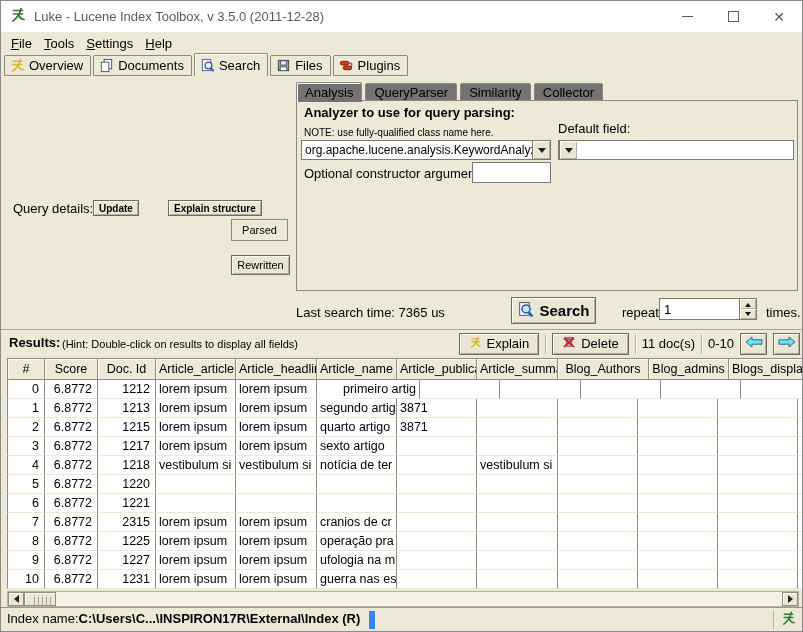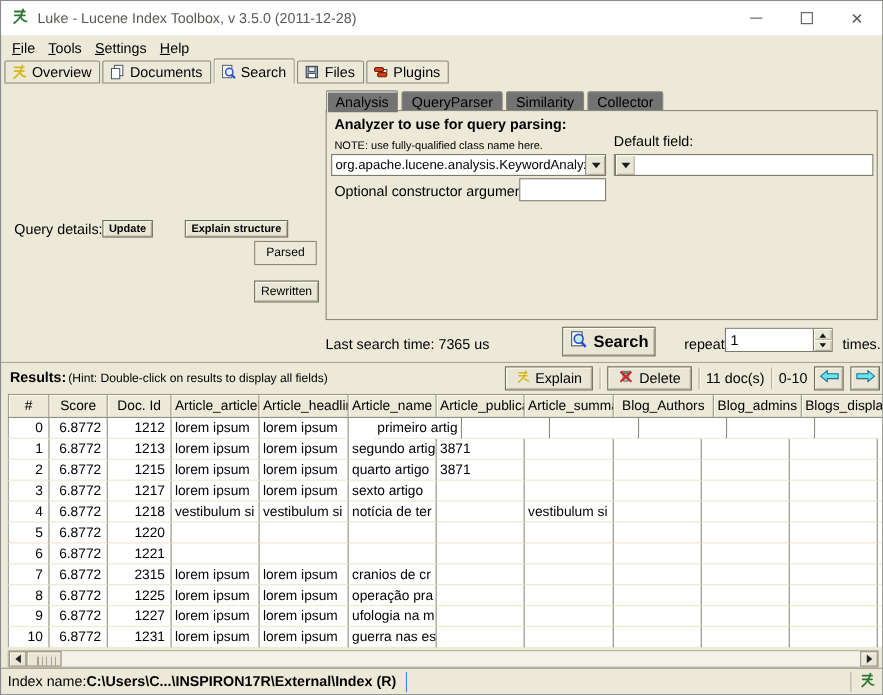--- a/index.html
+++ b/index.html
@@ -88,21 +88,21 @@
   .sc-thumb{width:32px;height:100%;box-sizing:border-box;background:#e9e6d6;border:1px solid #8f8d80;
     box-shadow:inset 1px 1px 0 #fffef2;
     background-image:repeating-linear-gradient(90deg,transparent 0 3px,#a9a594 3px 4px);
     background-size:20px 8px;background-repeat:no-repeat;background-position:6px 4px;}
   .t-left{width:0;height:0;border:4px solid transparent;border-right:5px solid #222;margin-left:-4px;}
   .t-right{width:0;height:0;border:4px solid transparent;border-left:5px solid #222;margin-right:-4px;}
   .sc-track{flex:1;}
   
   .statusbar{position:absolute;left:0;right:0;bottom:0;height:24px;border-top:1px solid #9a9788;
     display:flex;align-items:center;padding:0 6px;box-sizing:border-box;}
-  .status-cell{height:18px;display:flex;align-items:center;padding-right:9px;border-right:1px solid #3b82f6;white-space:nowrap;}
+  .status-cell{height:18px;display:flex;padding-right:9px;border-right:6px solid #3b82f6;white-space:nowrap;}
   .status-right{margin-left:auto;height:18px;display:flex;align-items:center;padding-left:7px;border-left:1px solid #b3b0a0;}
 </style>
 </head>
 <body>
 
 <div class="window">
 
   <div class="titlebar">
     <span id="app-icon"><svg width="16" height="16" viewBox="0 0 16 16" fill="none" stroke="#2f7a33" stroke-width="1.7" stroke-linecap="round">
           <path d="M3.5 3.5h9M3.5 7h9"></path>

